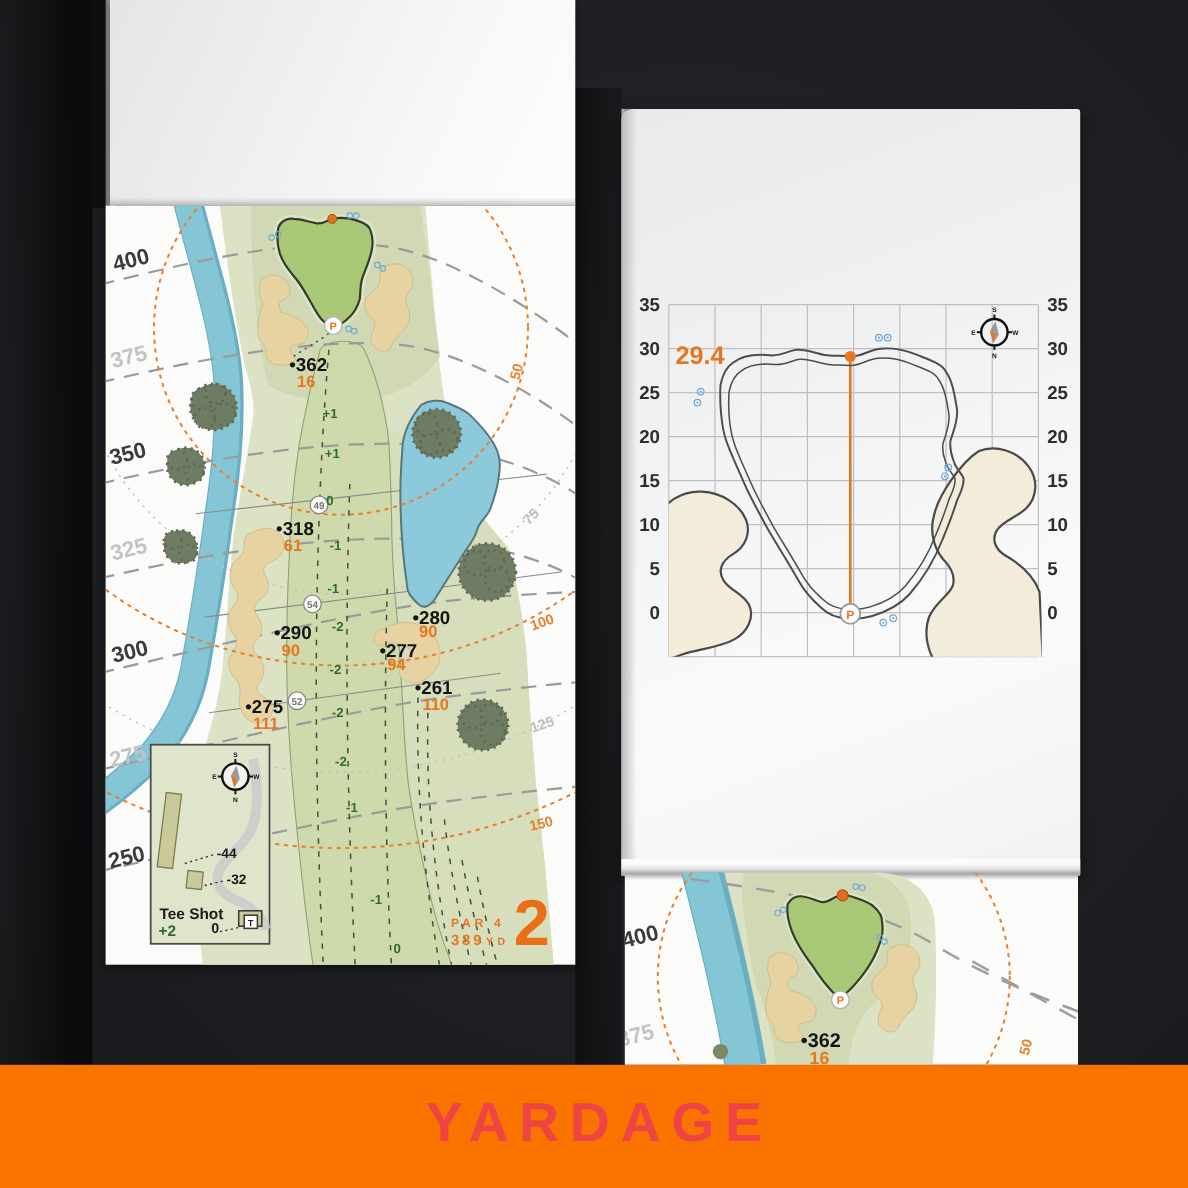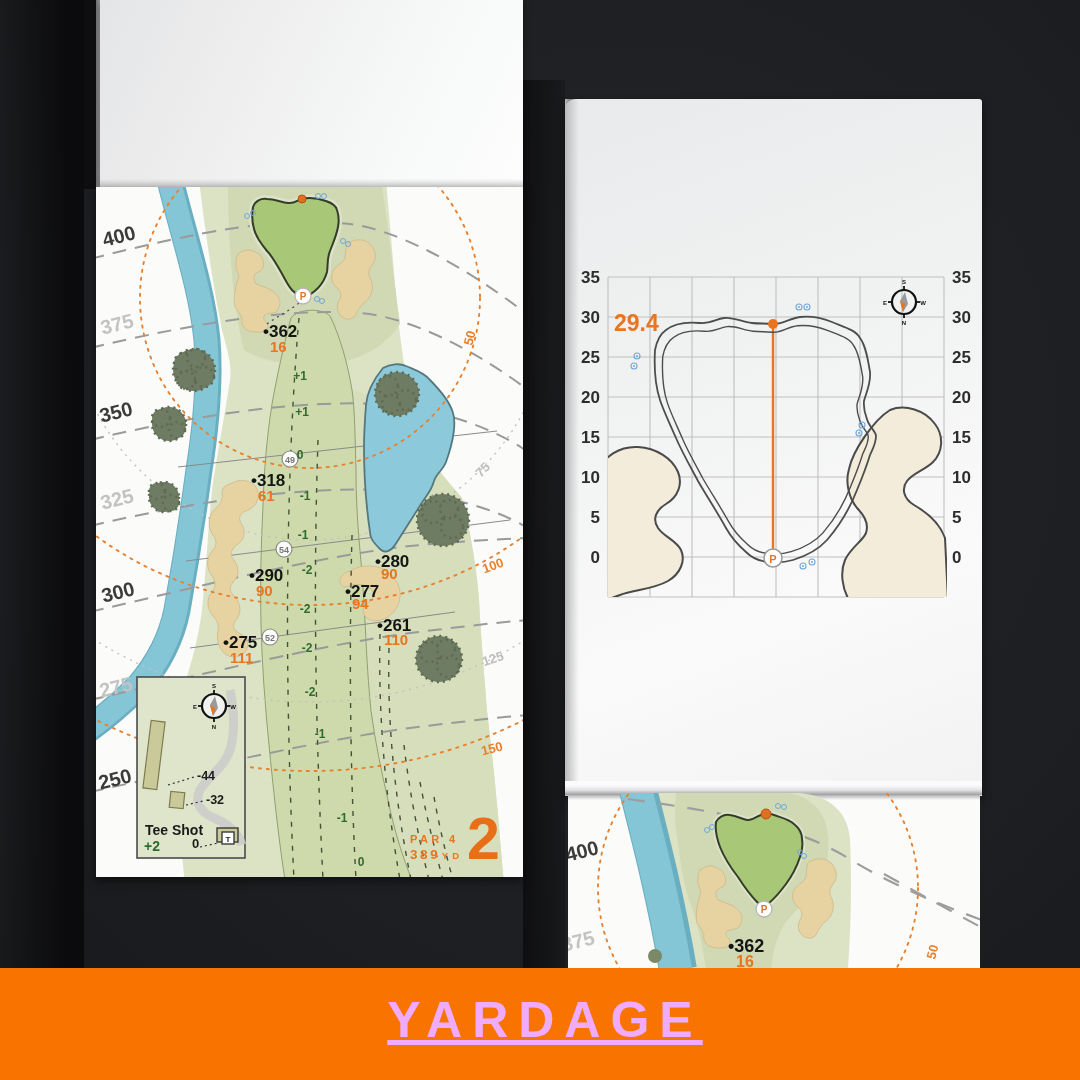--- a/index.html
+++ b/index.html
@@ -409,13 +409,13 @@
       <circle cx="800" cy="852" r="2.5"></circle>
         <circle cx="804" cy="856" r="2.5"></circle>
     </g>
 
     <circle cx="655" cy="956" r="7" fill="#7b8a66"></circle>
   </g>
 </svg>
 
 <div class="abs" style="left:0;top:968px;width:1080px;height:112px;background:#f87300;"></div>
 
-<div class="abs" style="left:0;top:991px;width:1080px;text-align:center;color:#f0abfc;font-size:50px;font-weight:bold;letter-spacing:10px;text-indent:10px;text-decoration:underline;">YARDAGE</div>
+<div class="abs" style="left:0;top:991px;width:1080px;text-align:center;color:#ef4444;font-size:50px;font-weight:bold;letter-spacing:10px;text-indent:10px;">YARDAGE</div>
 
 </body></html>

